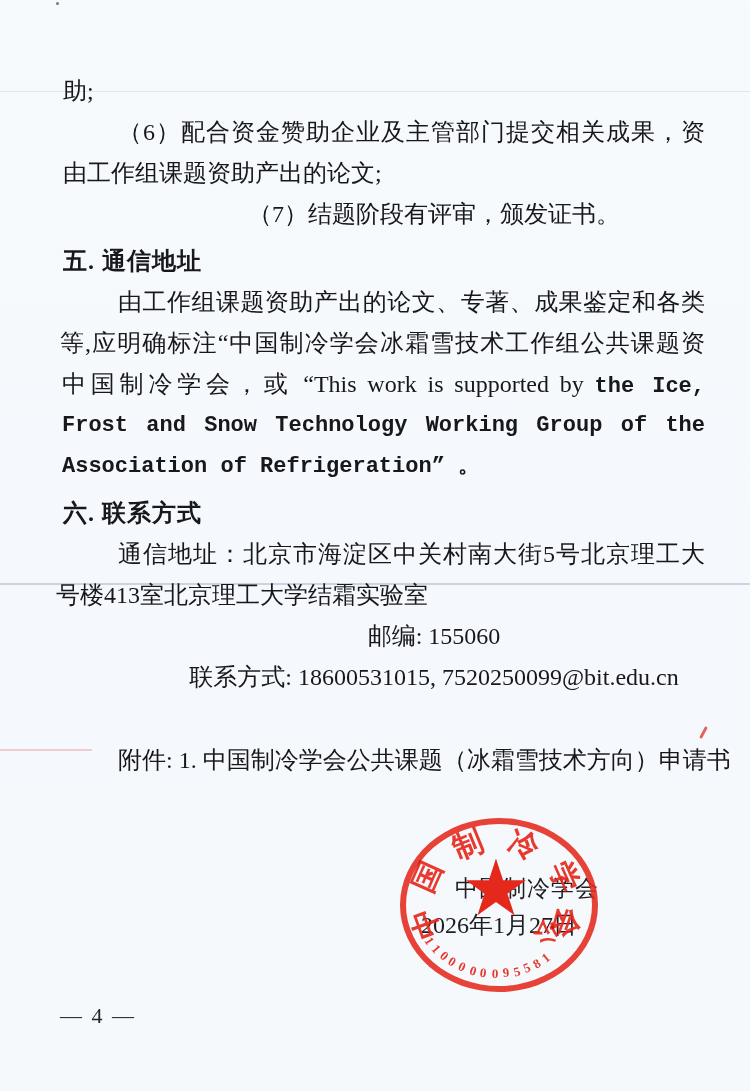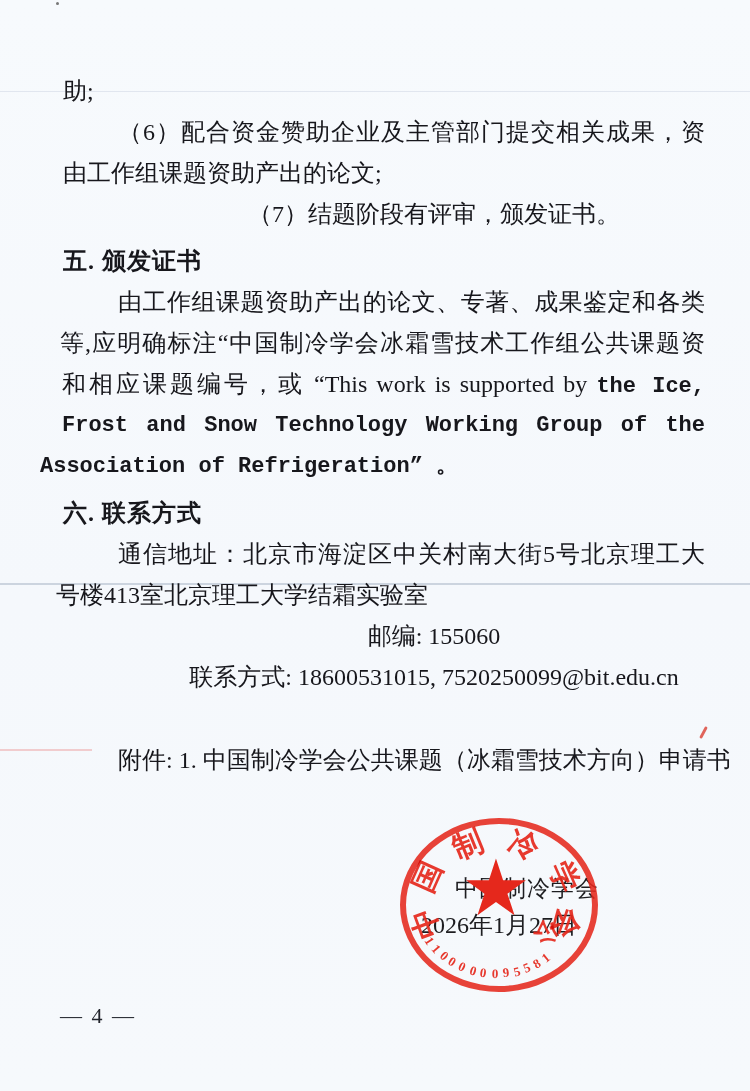--- a/index.html
+++ b/index.html
@@ -50,26 +50,26 @@
   <div class="scanline l2"></div>
   <div class="scanline l3"></div>
   <div class="tick"></div>
   <div class="dot"></div>
 
   <div class="doc">
     <div class="line pl63">助;</div>
     <div class="line pl118 fill">（6）配合资金赞助企业及主管部门提交相关成果，资助企</div>
     <div class="line pl63">由工作组课题资助产出的论文;</div>
     <div class="line pl118">（7）结题阶段有评审，颁发证书。</div>
-    <div class="line pl63 heading">五. 颁发证书</div>
+    <div class="line pl63 heading">五. 通信地址</div>
     <div class="line pl118 fill">由工作组课题资助产出的论文、专著、成果鉴定和各类奖励</div>
     <div class="line pl63 fill" style="padding-left:60px">等,应明确标注“中国制冷学会冰霜雪技术工作组公共课题资助”</div>
-    <div class="line pl63 fill" style="padding-left:62px"><span>和相应课题编号，或 “This work is supported by </span><span class="mono">the Ice,</span></div>
+    <div class="line pl63 fill" style="padding-left:62px"><span>中国制冷学会，或 “This work is supported by </span><span class="mono">the Ice,</span></div>
     <div class="line pl63 fill mono" style="padding-left:62px">Frost and Snow Technology Working Group of the China</div>
-    <div class="line pl63 mono" style="padding-left:40px">Association of Refrigeration” 。</div>
+    <div class="line pl63 mono" style="padding-left:62px">Association of Refrigeration” 。</div>
     <div class="line pl63 heading">六. 联系方式</div>
     <div class="line pl118 fill">通信地址：北京市海淀区中关村南大街5号北京理工大学一</div>
     <div class="line pl40">号楼413室北京理工大学结霜实验室</div>
     <div class="line pl118">邮编: 155060</div>
     <div class="line pl118">联系方式: 18600531015, 7520250099@bit.edu.cn</div>
     <div class="spacer"></div>
     <div class="line pl98">附件: 1. 中国制冷学会公共课题（冰霜雪技术方向）申请书</div>
   </div>
 
   <div class="seal">

